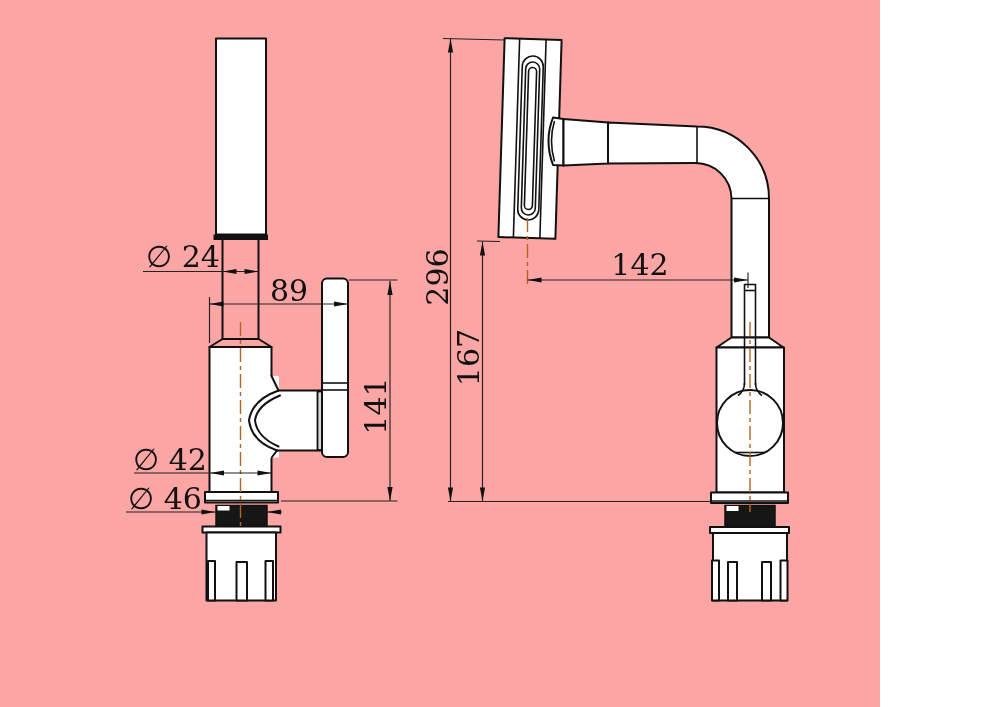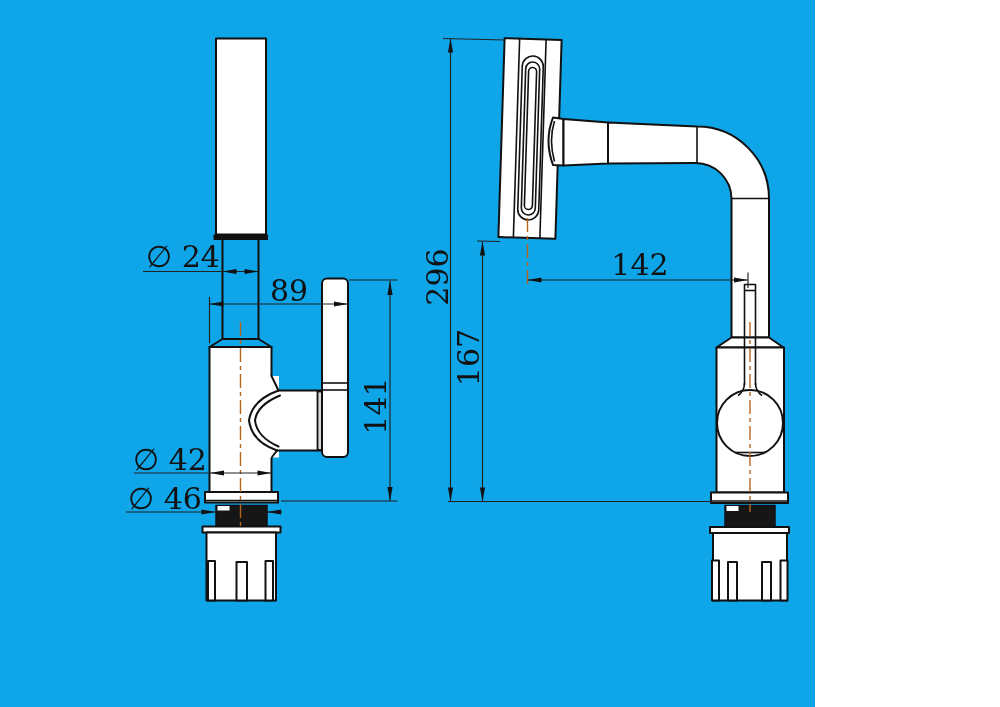--- a/index.html
+++ b/index.html
@@ -1,16 +1,16 @@
 <!DOCTYPE html>
 <html><head>
 <meta charset="utf-8">
 <style>
   html,body{margin:0;padding:0;background:#ffffff;}
-  .sheet{position:relative;width:815px;height:707px;background:#0ea5e9;overflow:hidden;
+  .sheet{position:relative;width:880px;height:707px;background:#fca5a5;overflow:hidden;
          font-family:"DejaVu Serif","Liberation Serif",serif;}
   svg{display:block;}
   .ol{fill:#ffffff;stroke:#111111;stroke-width:2;stroke-linejoin:round;}
   .ln{fill:none;stroke:#111111;stroke-width:2;stroke-linejoin:round;stroke-linecap:round;}
   .ln16{fill:none;stroke:#111111;stroke-width:1.6;}
   .fillw{fill:#ffffff;stroke:none;}
   .dark{fill:#161616;stroke:#111111;stroke-width:1.5;}
   .dim{fill:none;stroke:#222222;stroke-width:1.15;}
   .ar{fill:#111111;stroke:none;}
   .cl{fill:none;stroke:#b5651d;stroke-width:1.4;stroke-dasharray:14 4 4 4;}

